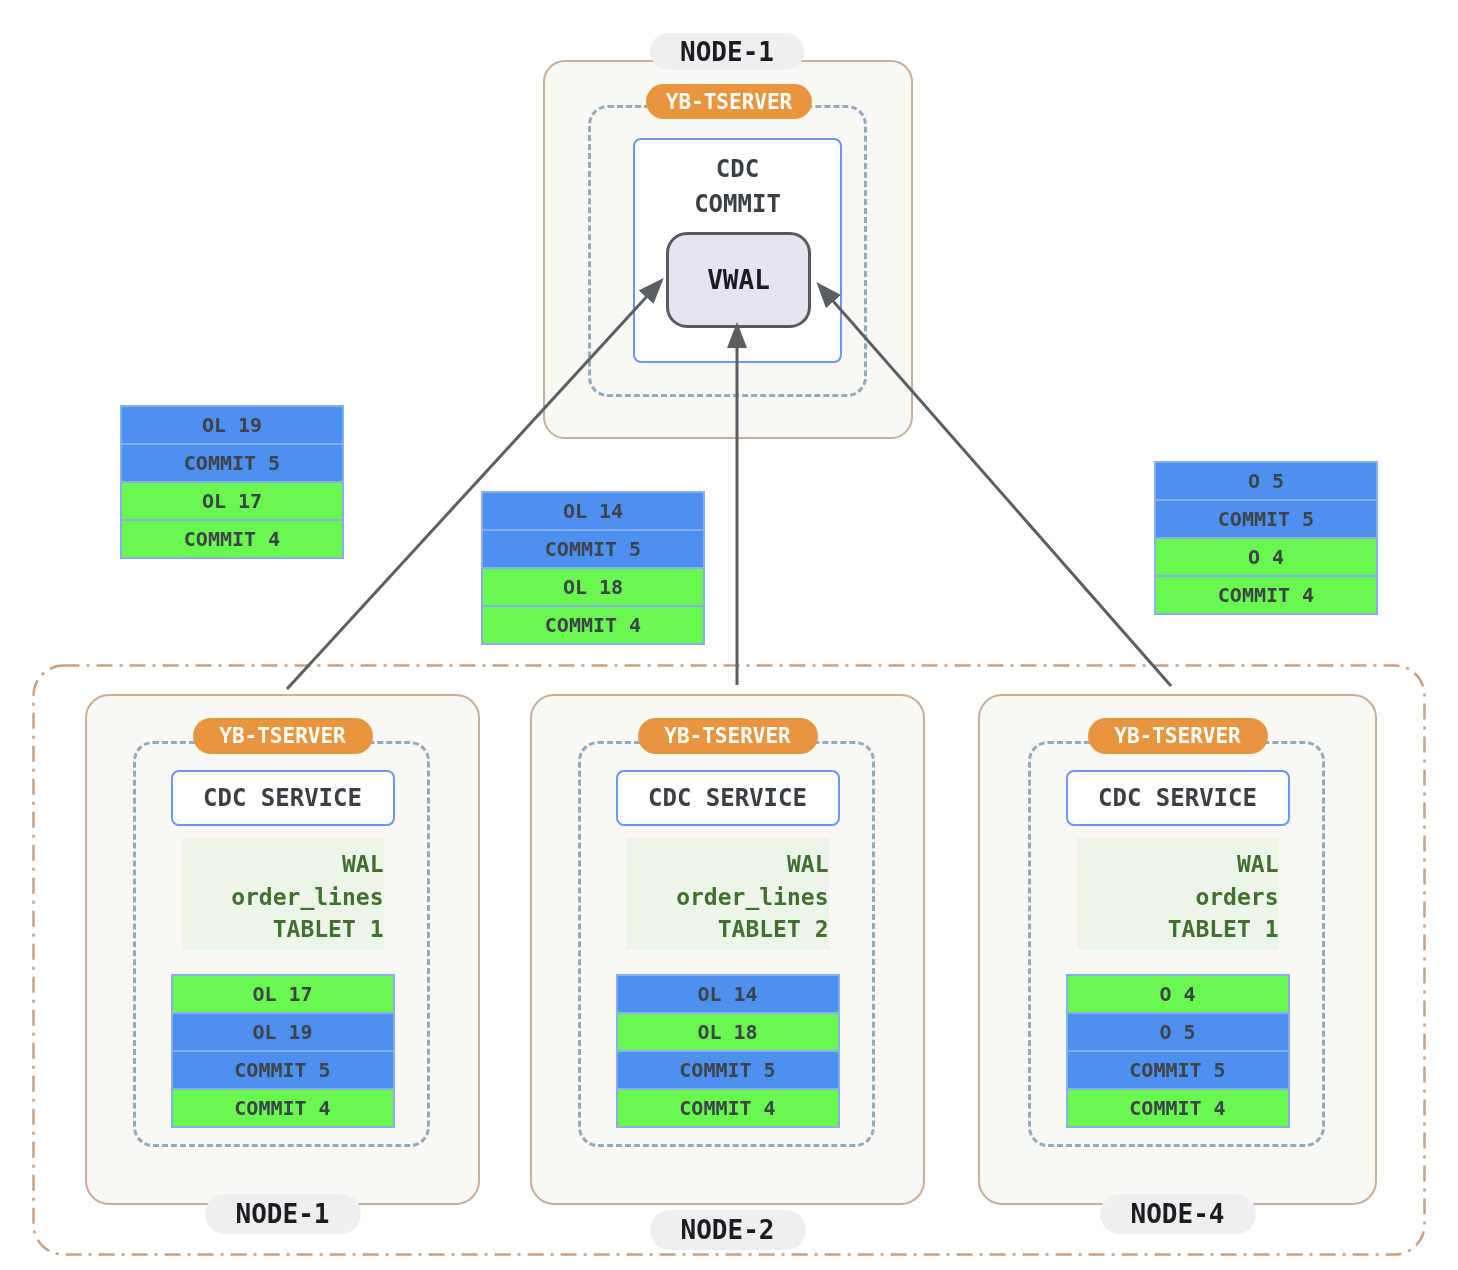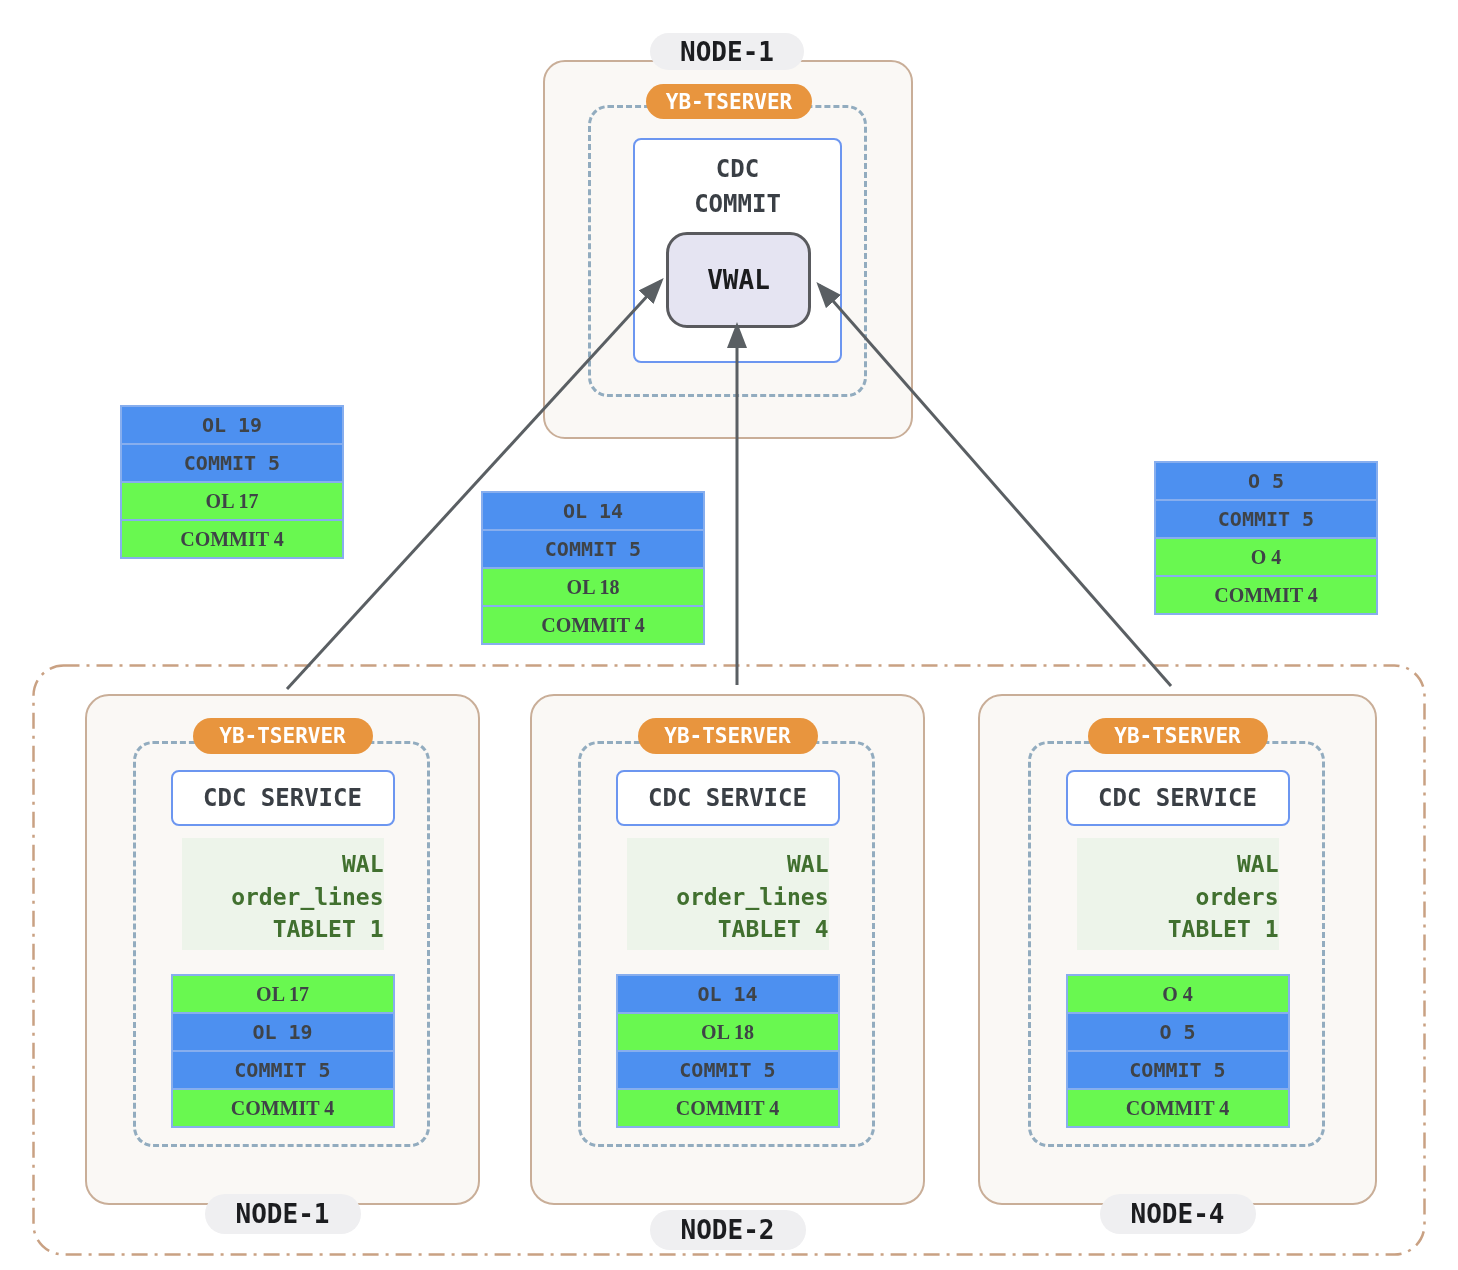--- a/index.html
+++ b/index.html
@@ -48,21 +48,21 @@
   }
   
   .stack{z-index:10;}
   .wal-row{
     height:40px;margin-top:-2px;border:2px solid var(--row_border);box-sizing:border-box;
     display:flex;align-items:center;justify-content:center;
     color:var(--row_text);font-size:20px;
   }
   .wal-row:first-child{margin-top:0;}
   .wal-row[data-color="blue"]{background:var(--row_blue);}
-  .wal-row[data-color="green"]{background:var(--row_green);font-family:Liberation Serif, serif;}
+  .wal-row[data-color="green"]{background:var(--row_green);}
   svg.overlay{position:absolute;left:0;top:0;z-index:60;pointer-events:none;}
 </style>
 </head>
 <body>
 
 <div class="canvas">
 
   <div class="abs node-card" style="left:543px;top:48px;width:370px;height:379px;border-radius:22px;"></div>
   <div class="abs dashed" style="left:588px;top:93px;width:279px;height:292px;"></div>
   <div class="abs pill" style="left:650px;top:21px;width:154px;height:37px;">NODE-1</div>
@@ -112,21 +112,21 @@
     <div class="abs pill" style="left:50%;transform:translateX(-50%);top:498px;width:156px;height:40px;">NODE-1</div>
   </div>
 
   <div class="abs node-card" style="left:530px;top:682px;width:395px;height:511px;">
     <div class="abs badge" style="left:50%;transform:translateX(-50%);top:22px;width:180px;height:36px;">YB-TSERVER</div>
     <div class="abs dashed" style="left:46px;top:45px;width:297px;height:406px;"></div>
     <div class="abs cdc single" style="left:50%;transform:translateX(-50%);top:74px;width:224px;height:56px;">CDC SERVICE</div>
     <div class="abs wal-label" style="left:50%;transform:translateX(-50%);top:142px;width:202px;height:112px;">
       <div>WAL</div>
       <div>order_lines</div>
-      <div>TABLET 4</div>
+      <div>TABLET 2</div>
     </div>
     <div class="abs stack" style="left:50%;transform:translateX(-50%);top:278px;width:224px;">
       <div class="wal-row" data-color="blue">OL 14</div>
       <div class="wal-row" data-color="green">OL 18</div>
       <div class="wal-row" data-color="blue">COMMIT 5</div>
       <div class="wal-row" data-color="green">COMMIT 4</div>
     </div>
     <div class="abs pill" style="left:50%;transform:translateX(-50%);top:514px;width:156px;height:40px;">NODE-2</div>
   </div>
 

